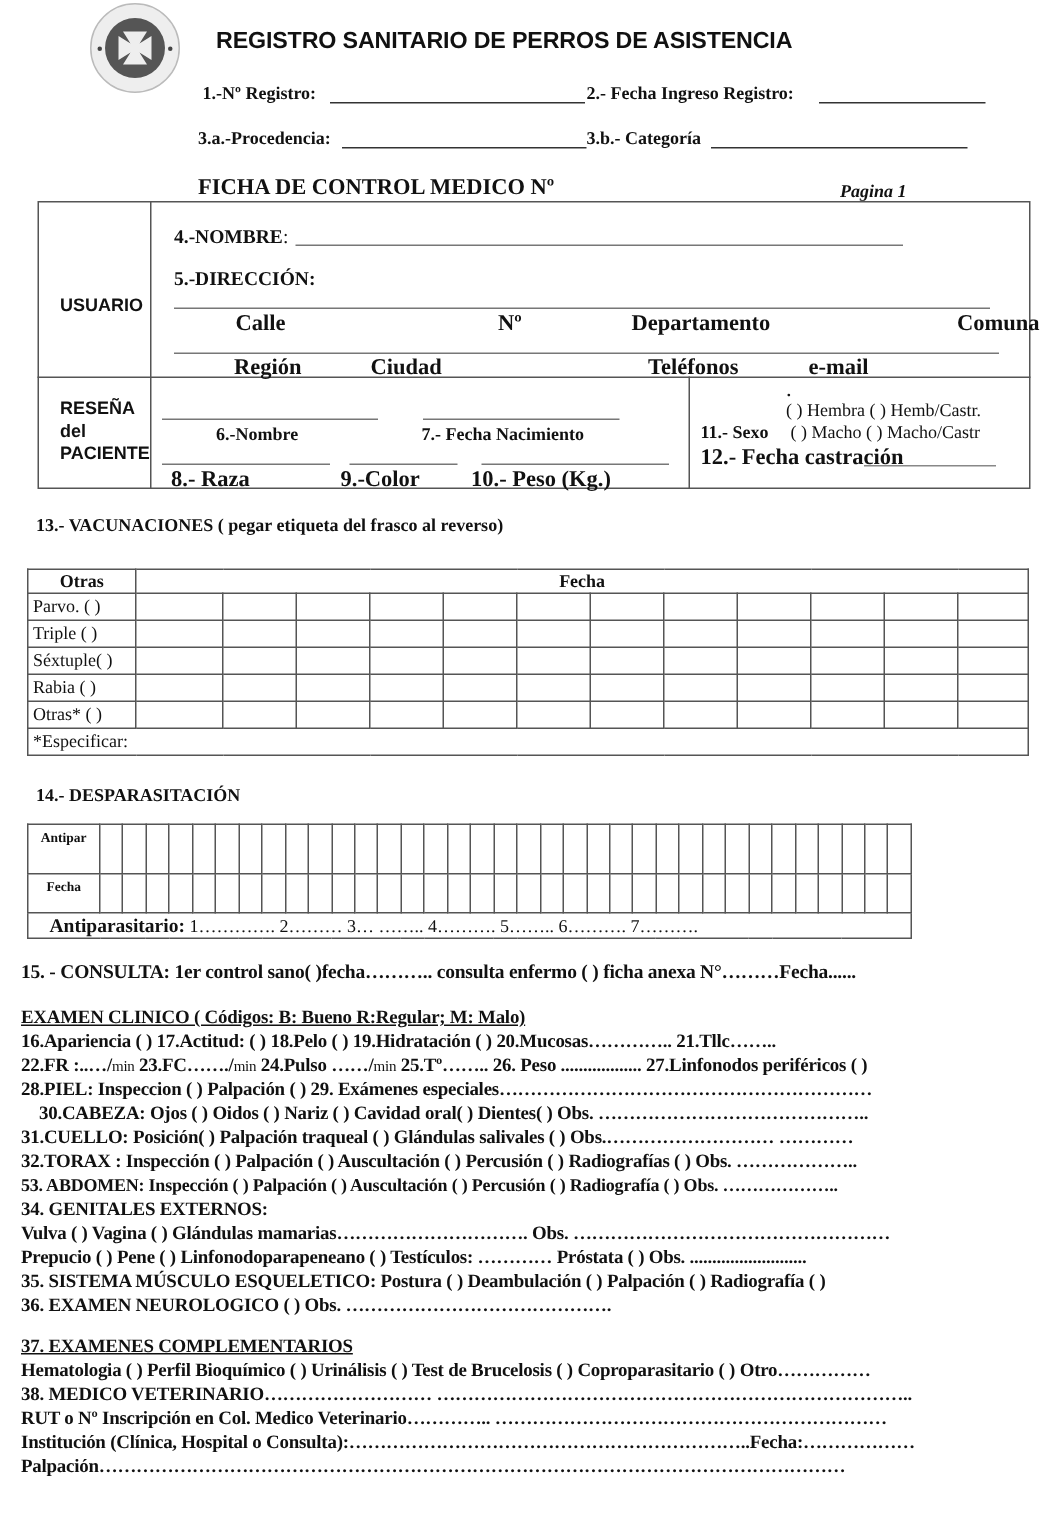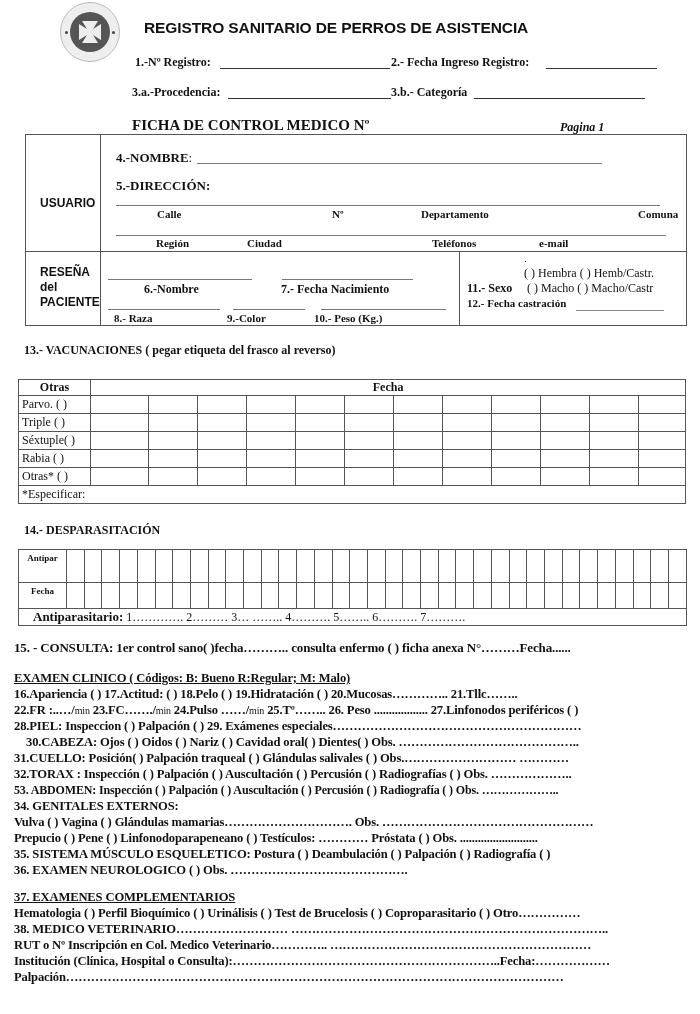--- a/index.html
+++ b/index.html
@@ -6,40 +6,40 @@
   body { width: 700px; height: 1014px; position: relative; overflow: hidden;
          font-family: "Liberation Serif", "DejaVu Serif", serif; color: #111; }
   .abs { position: absolute; white-space: nowrap; }
   .serif-b { font-family: "Liberation Serif", serif; font-weight: bold; }
   .sans-b { font-family: "Liberation Sans", sans-serif; font-weight: bold; }
   .uline { position: absolute; height: 0; border-top: 1px solid #333; }
   .uline.gray { border-top: 1.5px solid #777; }
   .box { position: absolute; border: 1.5px solid #555; box-sizing: border-box; }
   .vline { position: absolute; width: 0; border-left: 1.5px solid #555; }
   .hline { position: absolute; height: 0; border-top: 1.5px solid #555; }
-  .fs11 { font-size: 11px; }
+  .fs11 { font-size: 15px; }
   .fs12 { font-size: 12px; }
   .fs13 { font-size: 13px; }
 
   
   .logo { left: 60px; top: 2px; width: 60px; height: 60px; border-radius: 50%;
           background: #eeeeee; border: 1px solid #bbb; box-sizing: border-box; }
   .logo-inner { position: absolute; left: 9px; top: 9px; width: 40px; height: 40px; border-radius: 50%;
                 background: #555; }
   .logo-dot { position: absolute; width: 3px; height: 3px; border-radius: 50%; background: #444; top: 28px; }
 
   
   table.vac { position: absolute; left: 18px; top: 379px; width: 668px; border-collapse: collapse;
               table-layout: fixed; }
   table.vac td { border: 1px solid #555; height: 17px; padding: 0 0 0 3px; font-size: 12px;
                  font-family: "Liberation Serif", serif; overflow: hidden; white-space: nowrap; }
   table.vac td.hdr { font-weight: bold; text-align: center; padding: 0; height: 15px; }
 
   
-  table.dew { position: absolute; left: 18px; top: 549px; width: 669px; border-collapse: collapse;
+  table.dew { position: absolute; left: 18px; top: 549px; width: 590px; border-collapse: collapse;
               table-layout: fixed; }
   table.dew td { border: 1px solid #555; padding: 0; font-size: 9px; font-weight: bold;
                  font-family: "Liberation Serif", serif; }
   table.dew td.lbl { vertical-align: top; text-align: center; padding-top: 3px; }
   table.dew td.foot { height: 15px; font-size: 12px; font-weight: normal; padding-left: 14px; white-space: nowrap; }
 
   .exam-line { position: absolute; left: 14px; font-size: 12.6px; font-weight: bold;
                font-family: "Liberation Serif", serif; white-space: nowrap; letter-spacing: -0.15px; }
   .exam-line .small { font-size: 10px; font-weight: normal; }
   .u { text-decoration: underline; }

